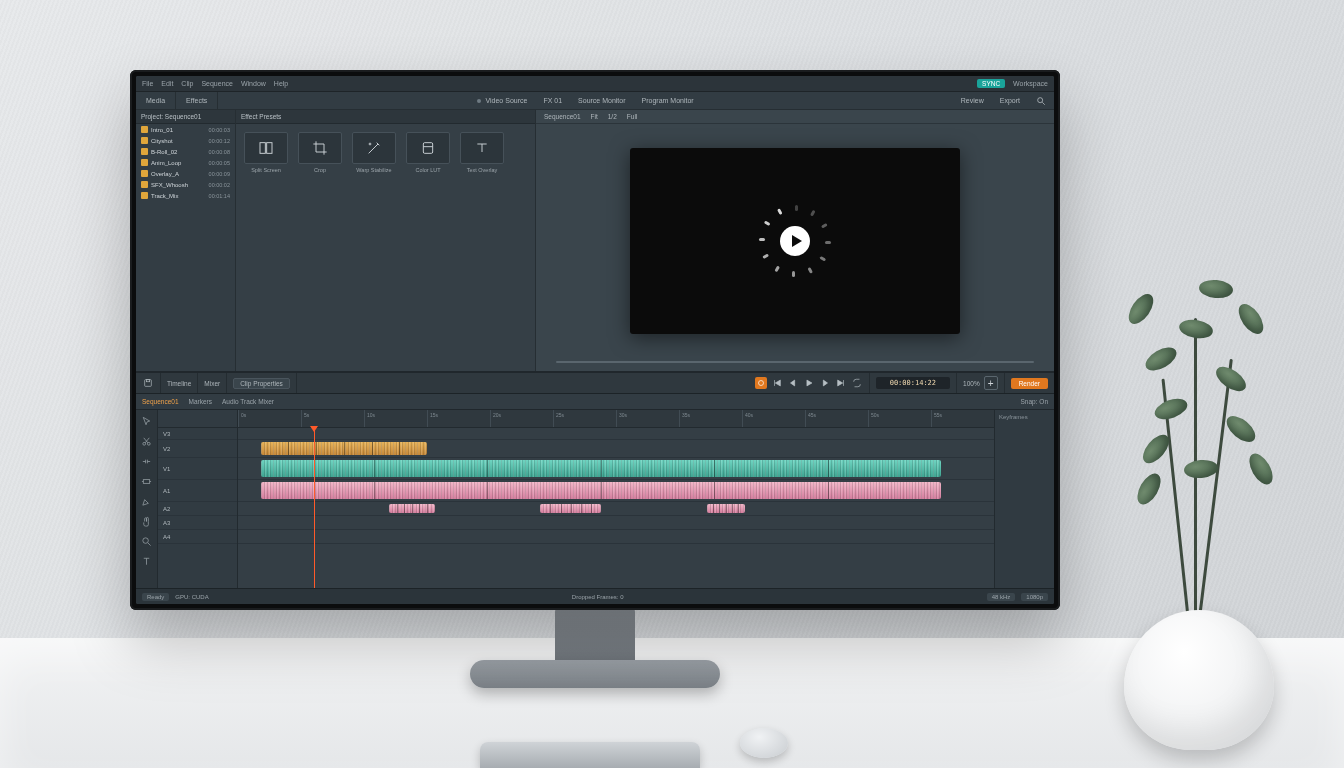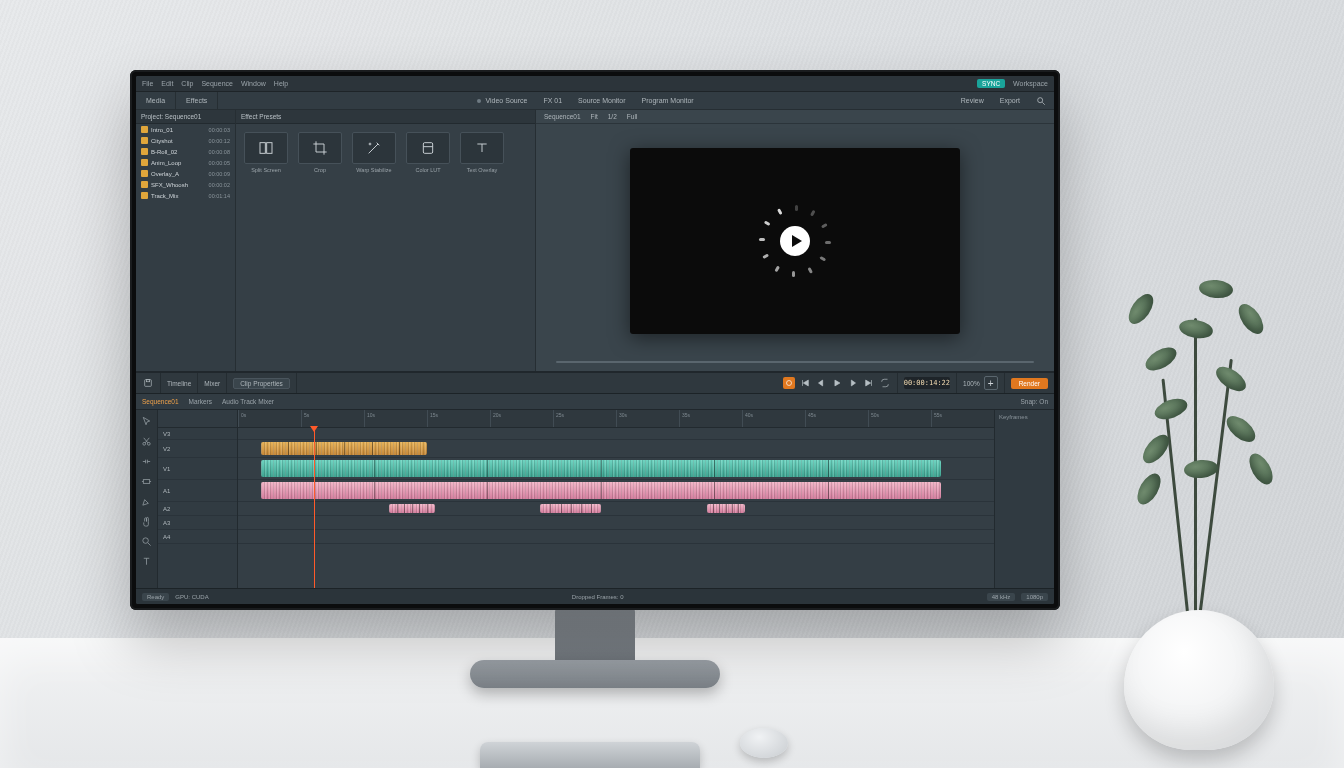--- a/index.html
+++ b/index.html
@@ -147,21 +147,21 @@
     height: 22px; background:#2f383e; display:flex; align-items:center; font-size:6.5px; color:#aeb6bb;
     border-top:1px solid #20272c; border-bottom:1px solid #1c2327;
   }
   .midbar .grp{display:flex;align-items:center;gap:4px;padding:0 6px;height:100%;border-right:1px solid #242c31}
   .midbar .ic{width:12px;height:12px;display:flex;align-items:center;justify-content:center;border-radius:2px}
   .midbar .ic svg{width:10px;height:10px;stroke:#b7bfc4;fill:none;stroke-width:1.6}
   .midbar .ic.on{background:#e0781f}
   .midbar .ic.on svg{stroke:#fff}
   .midbar .pillbtn{padding:1px 6px;background:#3a454c;border-radius:2px;border:1px solid #4a555d}
   .midbar .spacer{flex:1}
-  .midbar .tc{font-family:monospace;font-size:7px;color:#f0d9b0;background:#1e2429;padding:2px 0;border-radius:2px}
+  .midbar .tc{font-family:monospace;font-size:7px;color:#f0d9b0;background:#1e2429;padding:2px 14px;border-radius:2px}
   .midbar .plus{width:14px;height:14px;border:1px solid #5a666e;border-radius:2px;display:flex;align-items:center;justify-content:center;font-size:10px;color:#cfd5d9}
   .midbar .render{background:#e0781f;color:#fff;padding:2px 8px;border-radius:2px}
 
   
   .tlbar2 {
     height:16px; background:#323c43; display:flex; align-items:center; font-size:6.5px; color:#9aa3a9;
     border-bottom:1px solid #20272c; padding:0 6px; gap:10px;
   }
   .tlbar2 .active{color:#f0a24a}
   .tlbar2 .spacer{flex:1}

